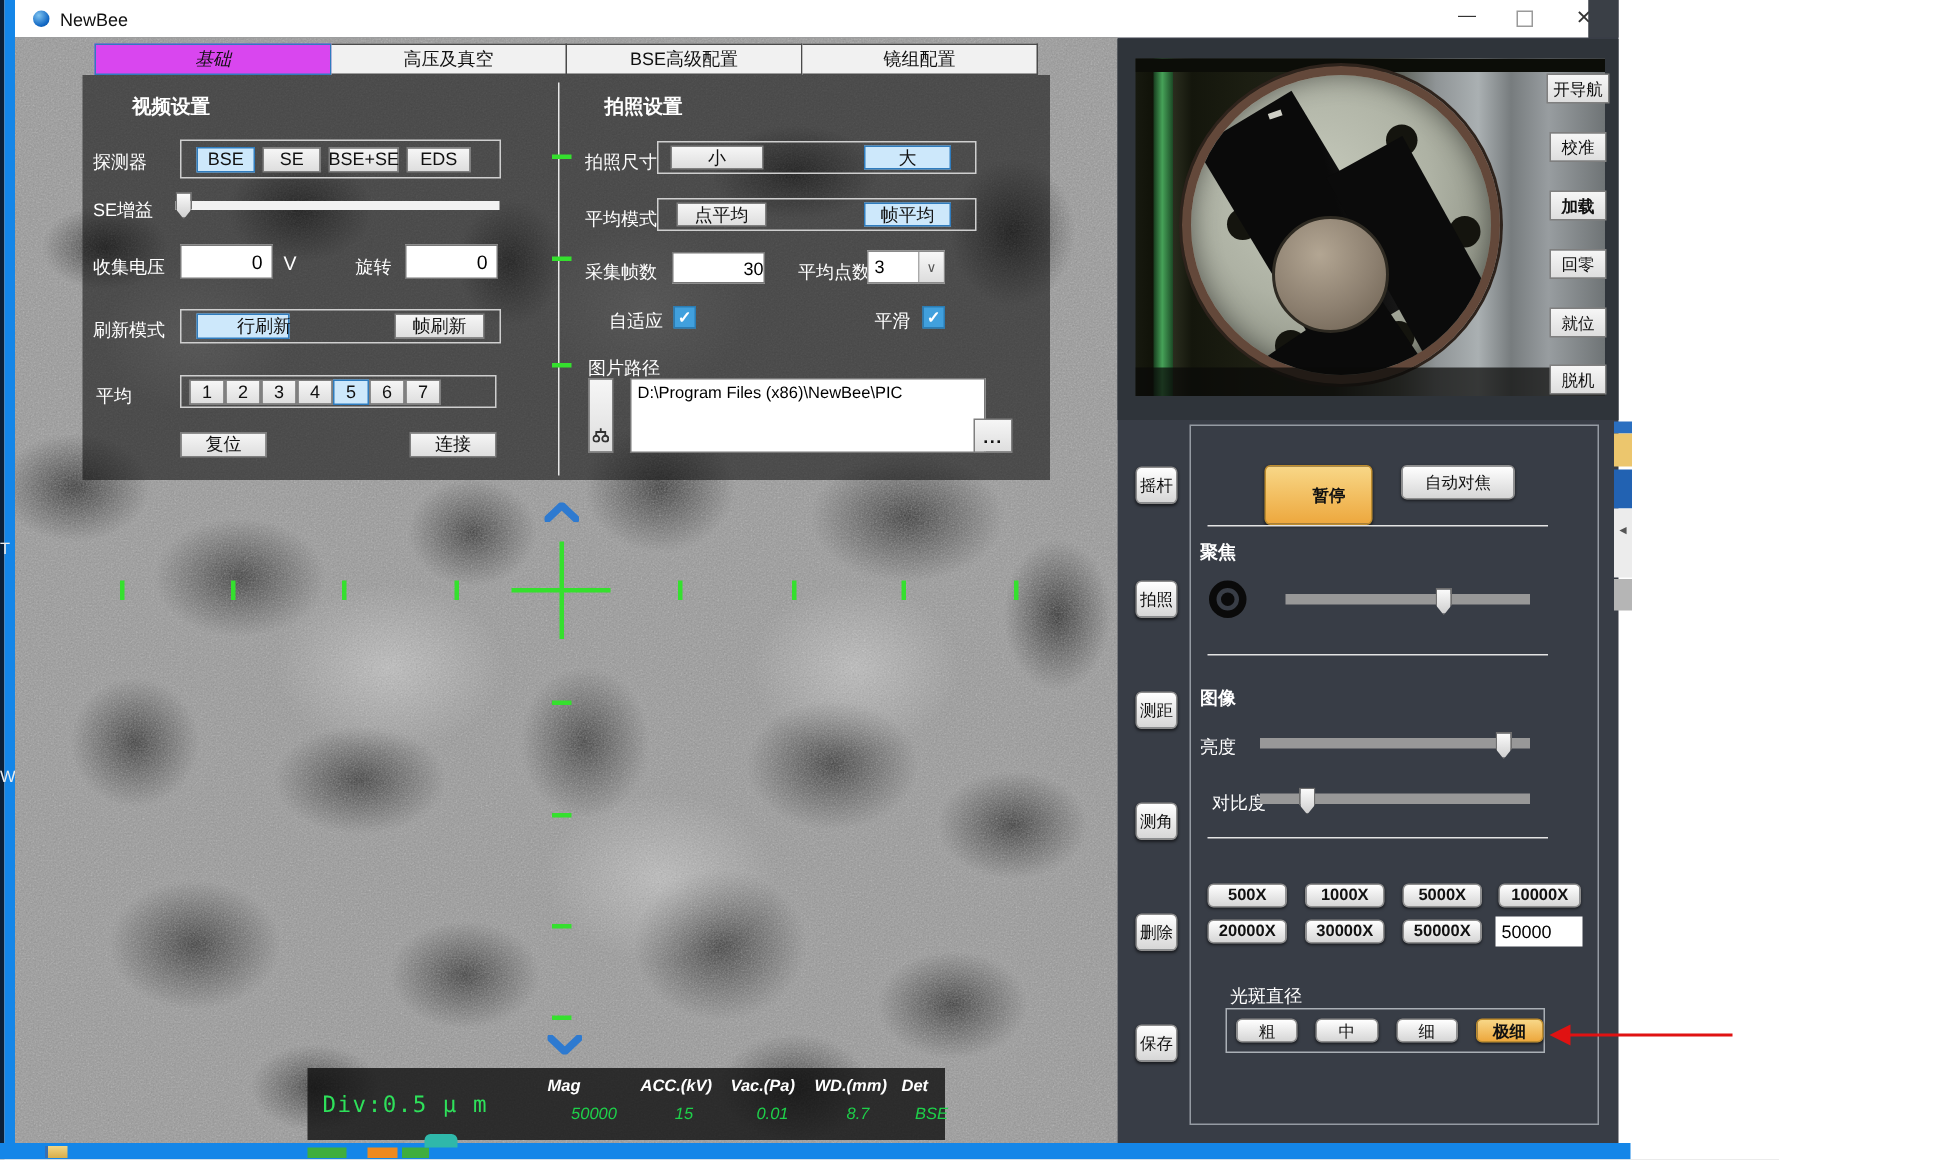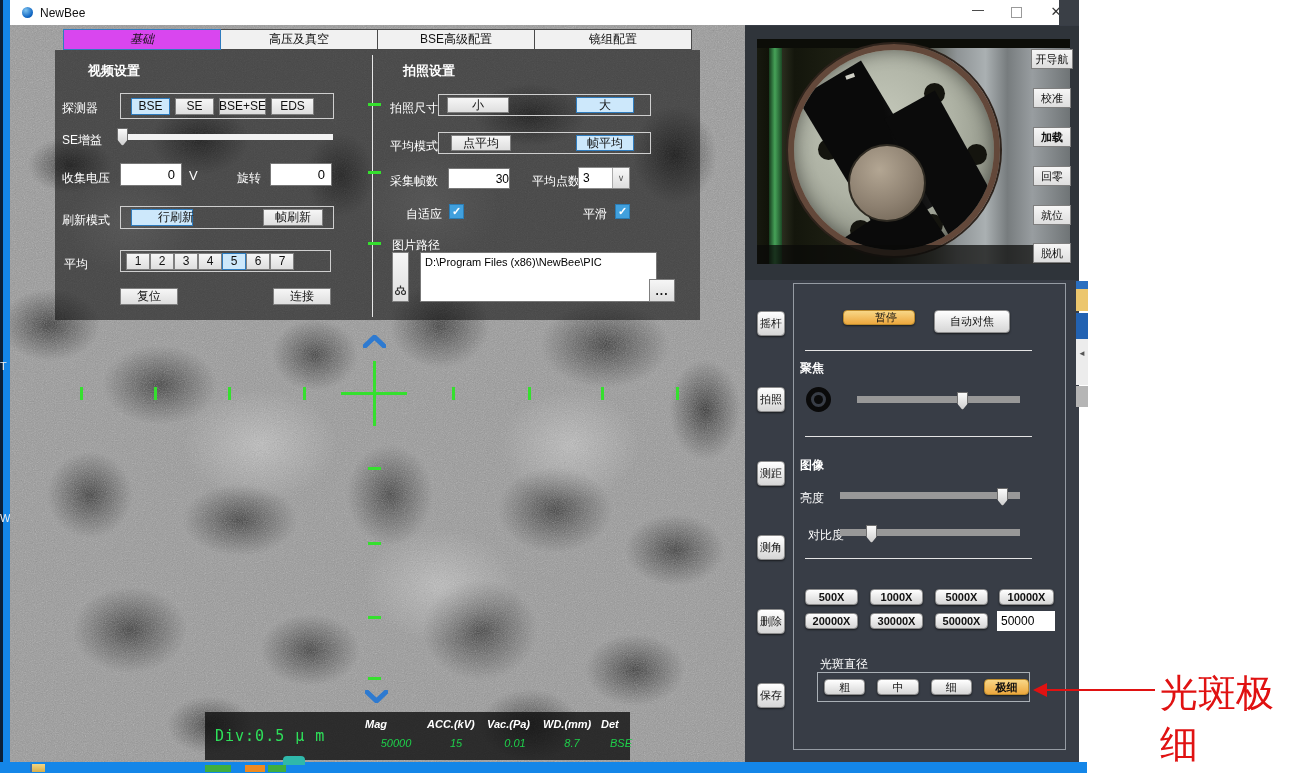--- a/index.html
+++ b/index.html
@@ -264,21 +264,21 @@
 
   <div class="rbtn abs" style="left:757px;top:311px;width:28px;height:25px;">摇杆</div>
   <div class="rbtn abs" style="left:757px;top:387px;width:28px;height:25px;">拍照</div>
   <div class="rbtn abs" style="left:757px;top:461px;width:28px;height:25px;">测距</div>
   <div class="rbtn abs" style="left:757px;top:535px;width:28px;height:25px;">测角</div>
   <div class="rbtn abs" style="left:757px;top:609px;width:28px;height:25px;">删除</div>
   <div class="rbtn abs" style="left:757px;top:683px;width:28px;height:25px;">保存</div>
 
   <div class="abs" style="left:793px;top:283px;width:273px;height:467px;border:1px solid #959ba3;"></div>
 
-  <div class="rbtn gold abs" style="left:843px;top:310px;width:72px;height:15px;font-weight:normal;padding-left:14px;">暂停</div>
+  <div class="rbtn gold abs" style="left:843px;top:310px;width:72px;height:40px;font-weight:bold;padding-left:14px;">暂停</div>
   <div class="rbtn abs" style="left:934px;top:310px;width:76px;height:23px;">自动对焦</div>
 
   <div class="hr" style="left:805px;top:350px;width:227px;"></div>
   <span class="abs lbl" style="left:800px;top:360px;font-weight:bold;">聚焦</span>
   <span class="abs" style="left:806px;top:387px;width:25px;height:25px;border:5px solid #0a0a0a;border-radius:50%;">
     <span class="abs" style="left:3px;top:3px;width:9px;height:9px;background:#0a0a0a;border-radius:50%;"></span>
   </span>
   <div class="track" style="left:857px;top:396px;width:163px;"></div>
   <div class="thumb" style="left:957px;top:392px;"></div>
 
@@ -319,15 +319,14 @@
   <div class="abs" style="left:0;top:762px;width:1087px;height:11px;background:#1486e8;">
     <span class="abs" style="left:30px;top:2px;width:15px;height:8px;background:linear-gradient(#f2d684,#d8ae4a);border-left:2px solid #3a6fb0;"></span>
     <span class="abs" style="left:205px;top:3px;width:26px;height:7px;background:#3fae3e;"></span>
     <span class="abs" style="left:245px;top:3px;width:20px;height:7px;background:#ef8a1f;"></span>
     <span class="abs" style="left:268px;top:3px;width:18px;height:7px;background:#3fae3e;"></span>
   </div>
   <div class="abs" style="left:283px;top:756px;width:22px;height:9px;background:#2fb8aa;border-radius:4px 4px 0 0;"></div>
 
   <div class="abs" style="left:1033px;top:683px;width:0;height:0;border-top:7px solid transparent;border-bottom:7px solid transparent;border-right:14px solid #e01212;"></div>
   <div class="abs" style="left:1045px;top:689px;width:110px;height:2px;background:#e01212;"></div>
-  <span class="abs" style="left:1160px;top:668px;color:#e01212;font-size:38px;font-family:'DejaVu Serif',serif;">光斑极细</span>
 
 </div>
 
 </body></html>

